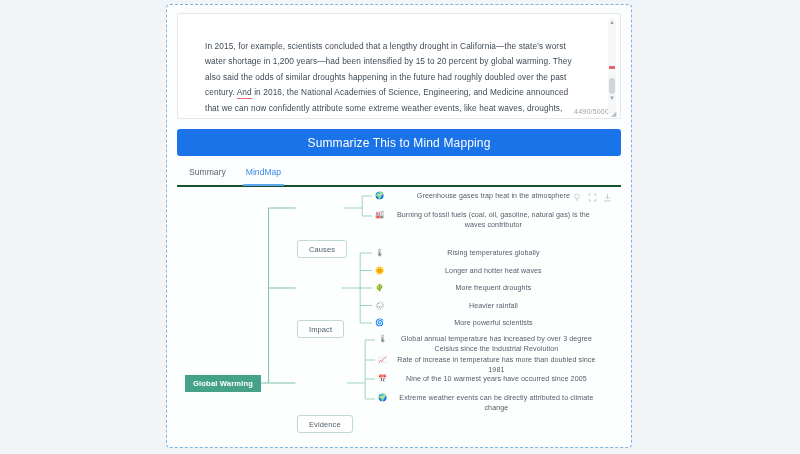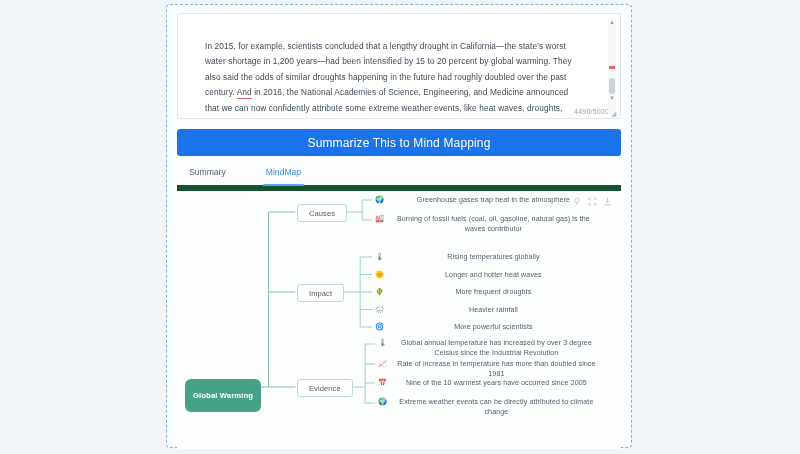--- a/index.html
+++ b/index.html
@@ -80,23 +80,23 @@
     background:#1a73e8;
     border:none; border-radius:3px;
     color:#fff; font-size:12px;
     font-family:"Liberation Sans", sans-serif;
     letter-spacing:.15px;
     cursor:pointer;
     display:flex; align-items:center; justify-content:center;
   }
   
   .tabs {
-    display:flex; gap:40px;
+    display:flex; gap:20px;
     padding:11px 12px 0 12px;
-    border-bottom:6px solid #14532d;
+    border-bottom:2px solid #14532d;
   }
   .tab {
     font-size:8.6px;
     color:#5a6572;
     padding-bottom:8px;
     cursor:pointer;
     position:relative;
   }
   .tab.active { color:#3a8ee6; }
   .tab.active:after {
@@ -123,34 +123,35 @@
     position:absolute;
     font-size:7.4px;
     color:#4f5a66;
     letter-spacing:.1px;
   }
   .root {
     background:#46a189;
     color:#ffffff;
     font-weight:bold;
     font-size:7.6px;
-    padding:12px 8px;
-    border-radius:6px;
+    padding:4px 8px;
+    border-radius:0;
     letter-spacing:.15px;
     white-space:nowrap;
   }
   .branch {
     background:#ffffff;
     border:1px solid #bcdcd2;
     border-radius:3px;
     padding:3.5px 11px;
     font-size:7.5px;
     color:#53606c;
     white-space:nowrap;
     text-align:center;
+    margin-top:40px;
   }
   .leaf {
     display:flex;
     gap:3.5px;
     align-items:flex-start;
     width:224px;
     line-height:10.4px;
     font-size:7.1px;
     color:#515c68;
   }

